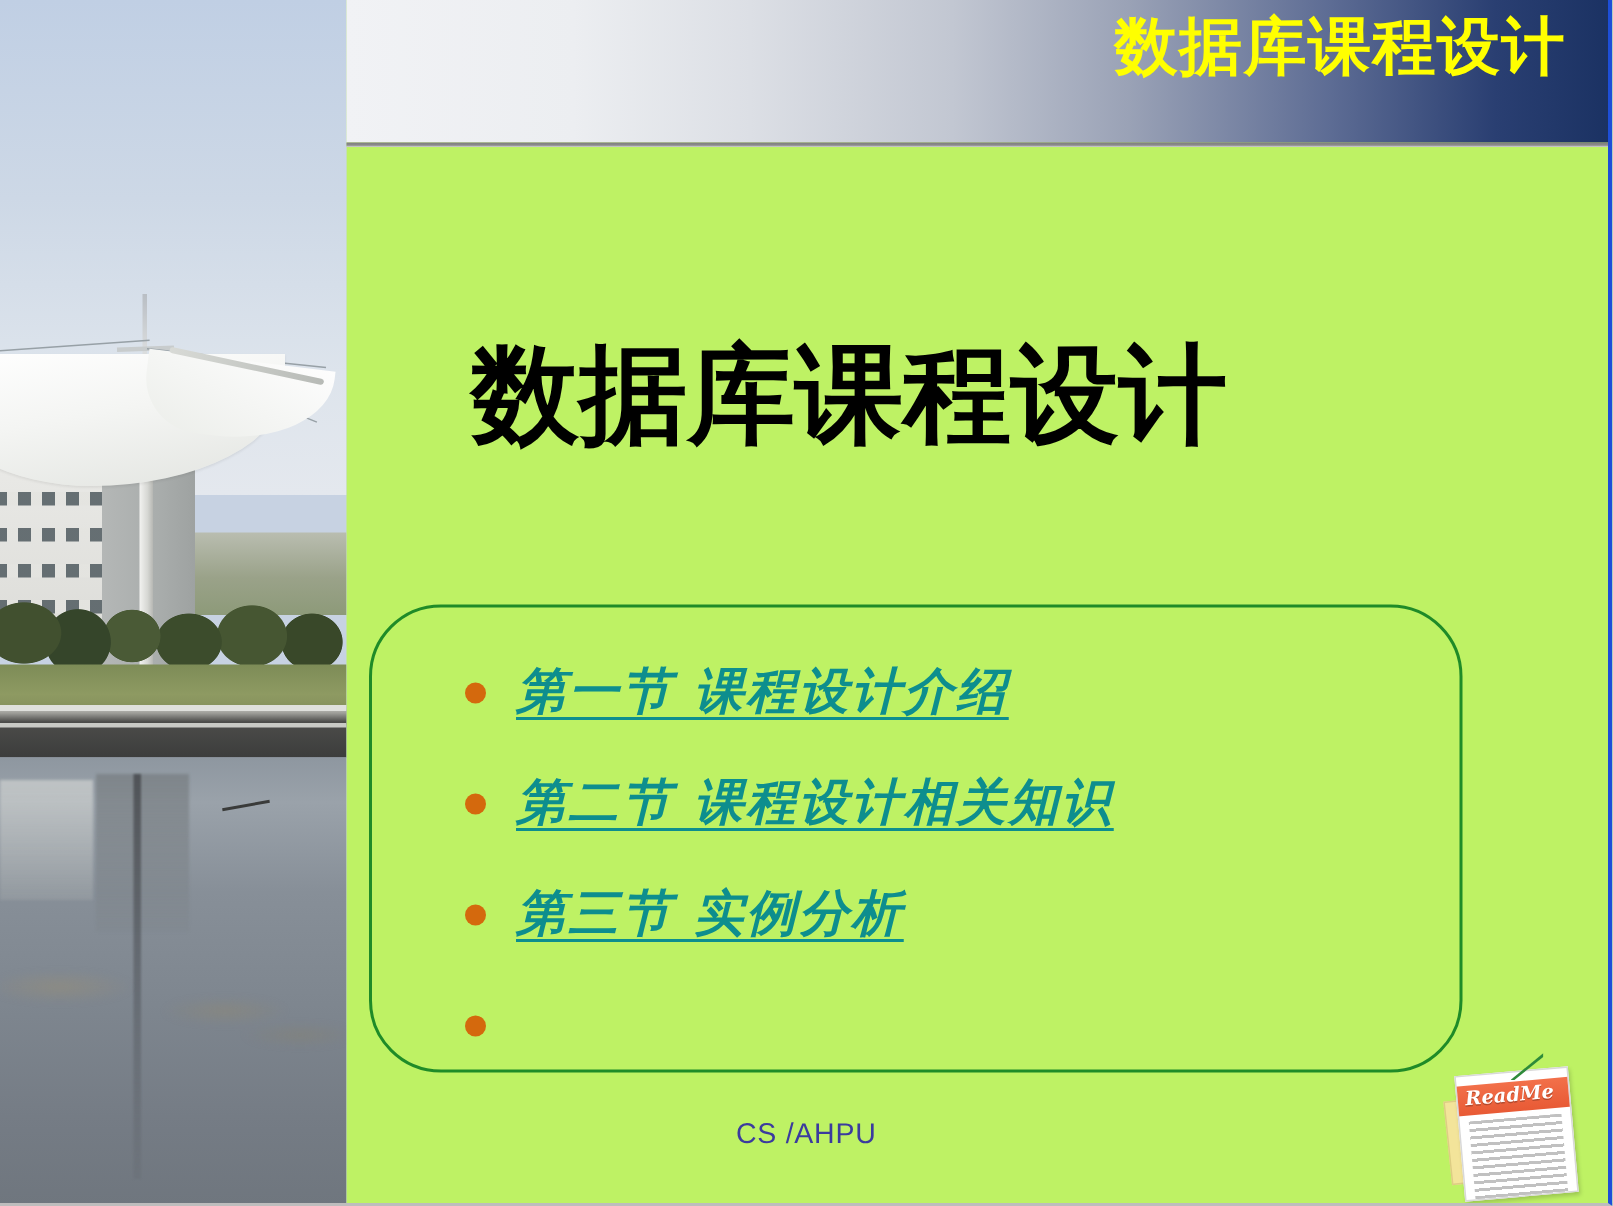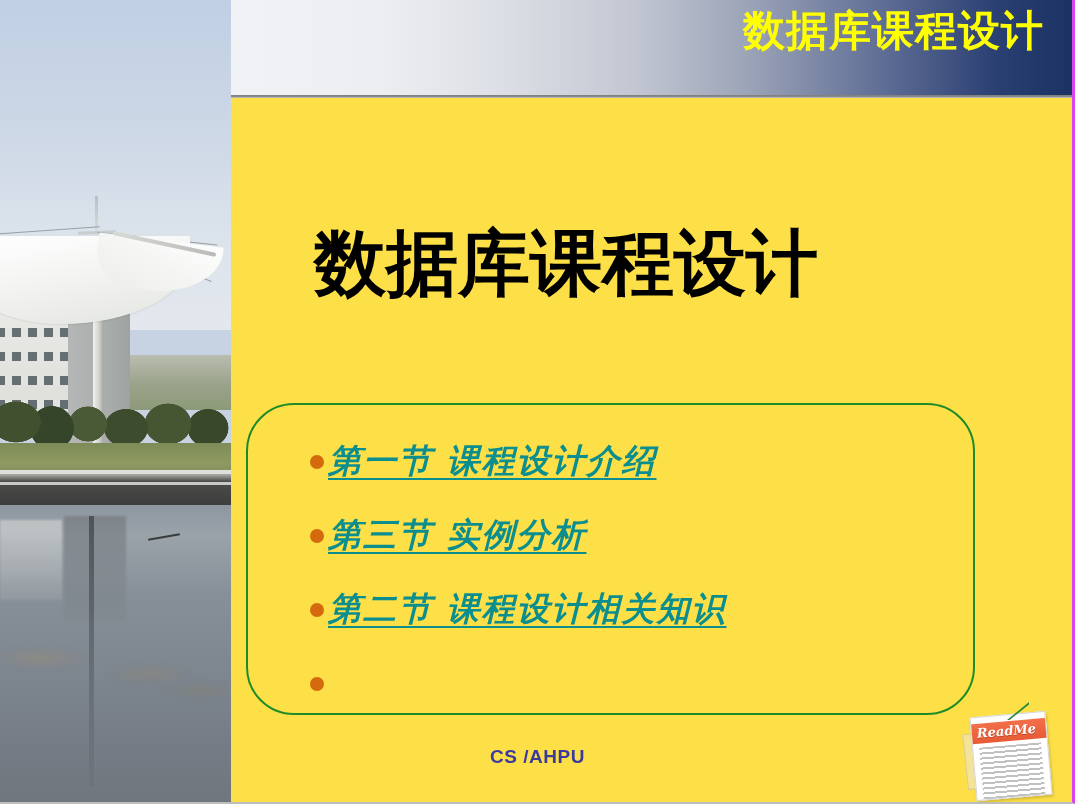--- a/index.html
+++ b/index.html
@@ -10,23 +10,23 @@
   }
   body {
     font-family: "Liberation Sans", "DejaVu Sans", sans-serif;
   }
 
   #slide {
     position: relative;
     width: 1075px;
     height: 804px;
     overflow: hidden;
-    background: #fde047;
+    background: #bef264;
     box-sizing: border-box;
-    border-right: 3px solid #d946ef;
+    border-right: 3px solid #1d4ed8;
     border-bottom: 2px solid #bdbdbd;
   }
 
   
   #photo-strip {
     position: absolute;
     left: 0;
     top: 0;
     width: 231px;
     height: 804px;
@@ -250,32 +250,33 @@
     color: #0d8e8e;
     font-family: "DejaVu Serif", "Liberation Serif", serif;
     font-weight: bold;
     font-style: italic;
     font-size: 33px;
     line-height: 1.1;
     text-decoration: underline;
     text-underline-offset: 6px;
     text-decoration-thickness: 2px;
     letter-spacing: 2px;
+    margin-left: 16px;
   }
 
   
   #footer-text {
     position: absolute;
     left: 0;
     top: 746px;
     width: 1075px;
     text-align: center;
     color: #3b3b9e;
     font-family: "Liberation Sans", "DejaVu Sans", sans-serif;
-    font-weight: bold;
+    font-weight: normal;
     font-size: 19px;
     letter-spacing: .5px;
   }
 
   
   #readme-icon {
     position: absolute;
     left: 963px;
     top: 702px;
     width: 104px;
@@ -382,26 +383,26 @@
 
   <div id="toc-list">
 
     <div class="toc-item">
       <span class="toc-bullet"></span>
       <span class="toc-link">第一节 课程设计介绍</span>
     </div>
 
     <div class="toc-item">
       <span class="toc-bullet"></span>
-      <span class="toc-link">第三节  实例分析</span>
+      <span class="toc-link">第二节 课程设计相关知识</span>
     </div>
 
     <div class="toc-item">
       <span class="toc-bullet"></span>
-      <span class="toc-link">第二节 课程设计相关知识</span>
+      <span class="toc-link">第三节  实例分析</span>
     </div>
 
     <div class="toc-item">
       <span class="toc-bullet"></span>
     </div>
 
   </div>
 
   <div id="footer-text">CS /AHPU</div>
 

